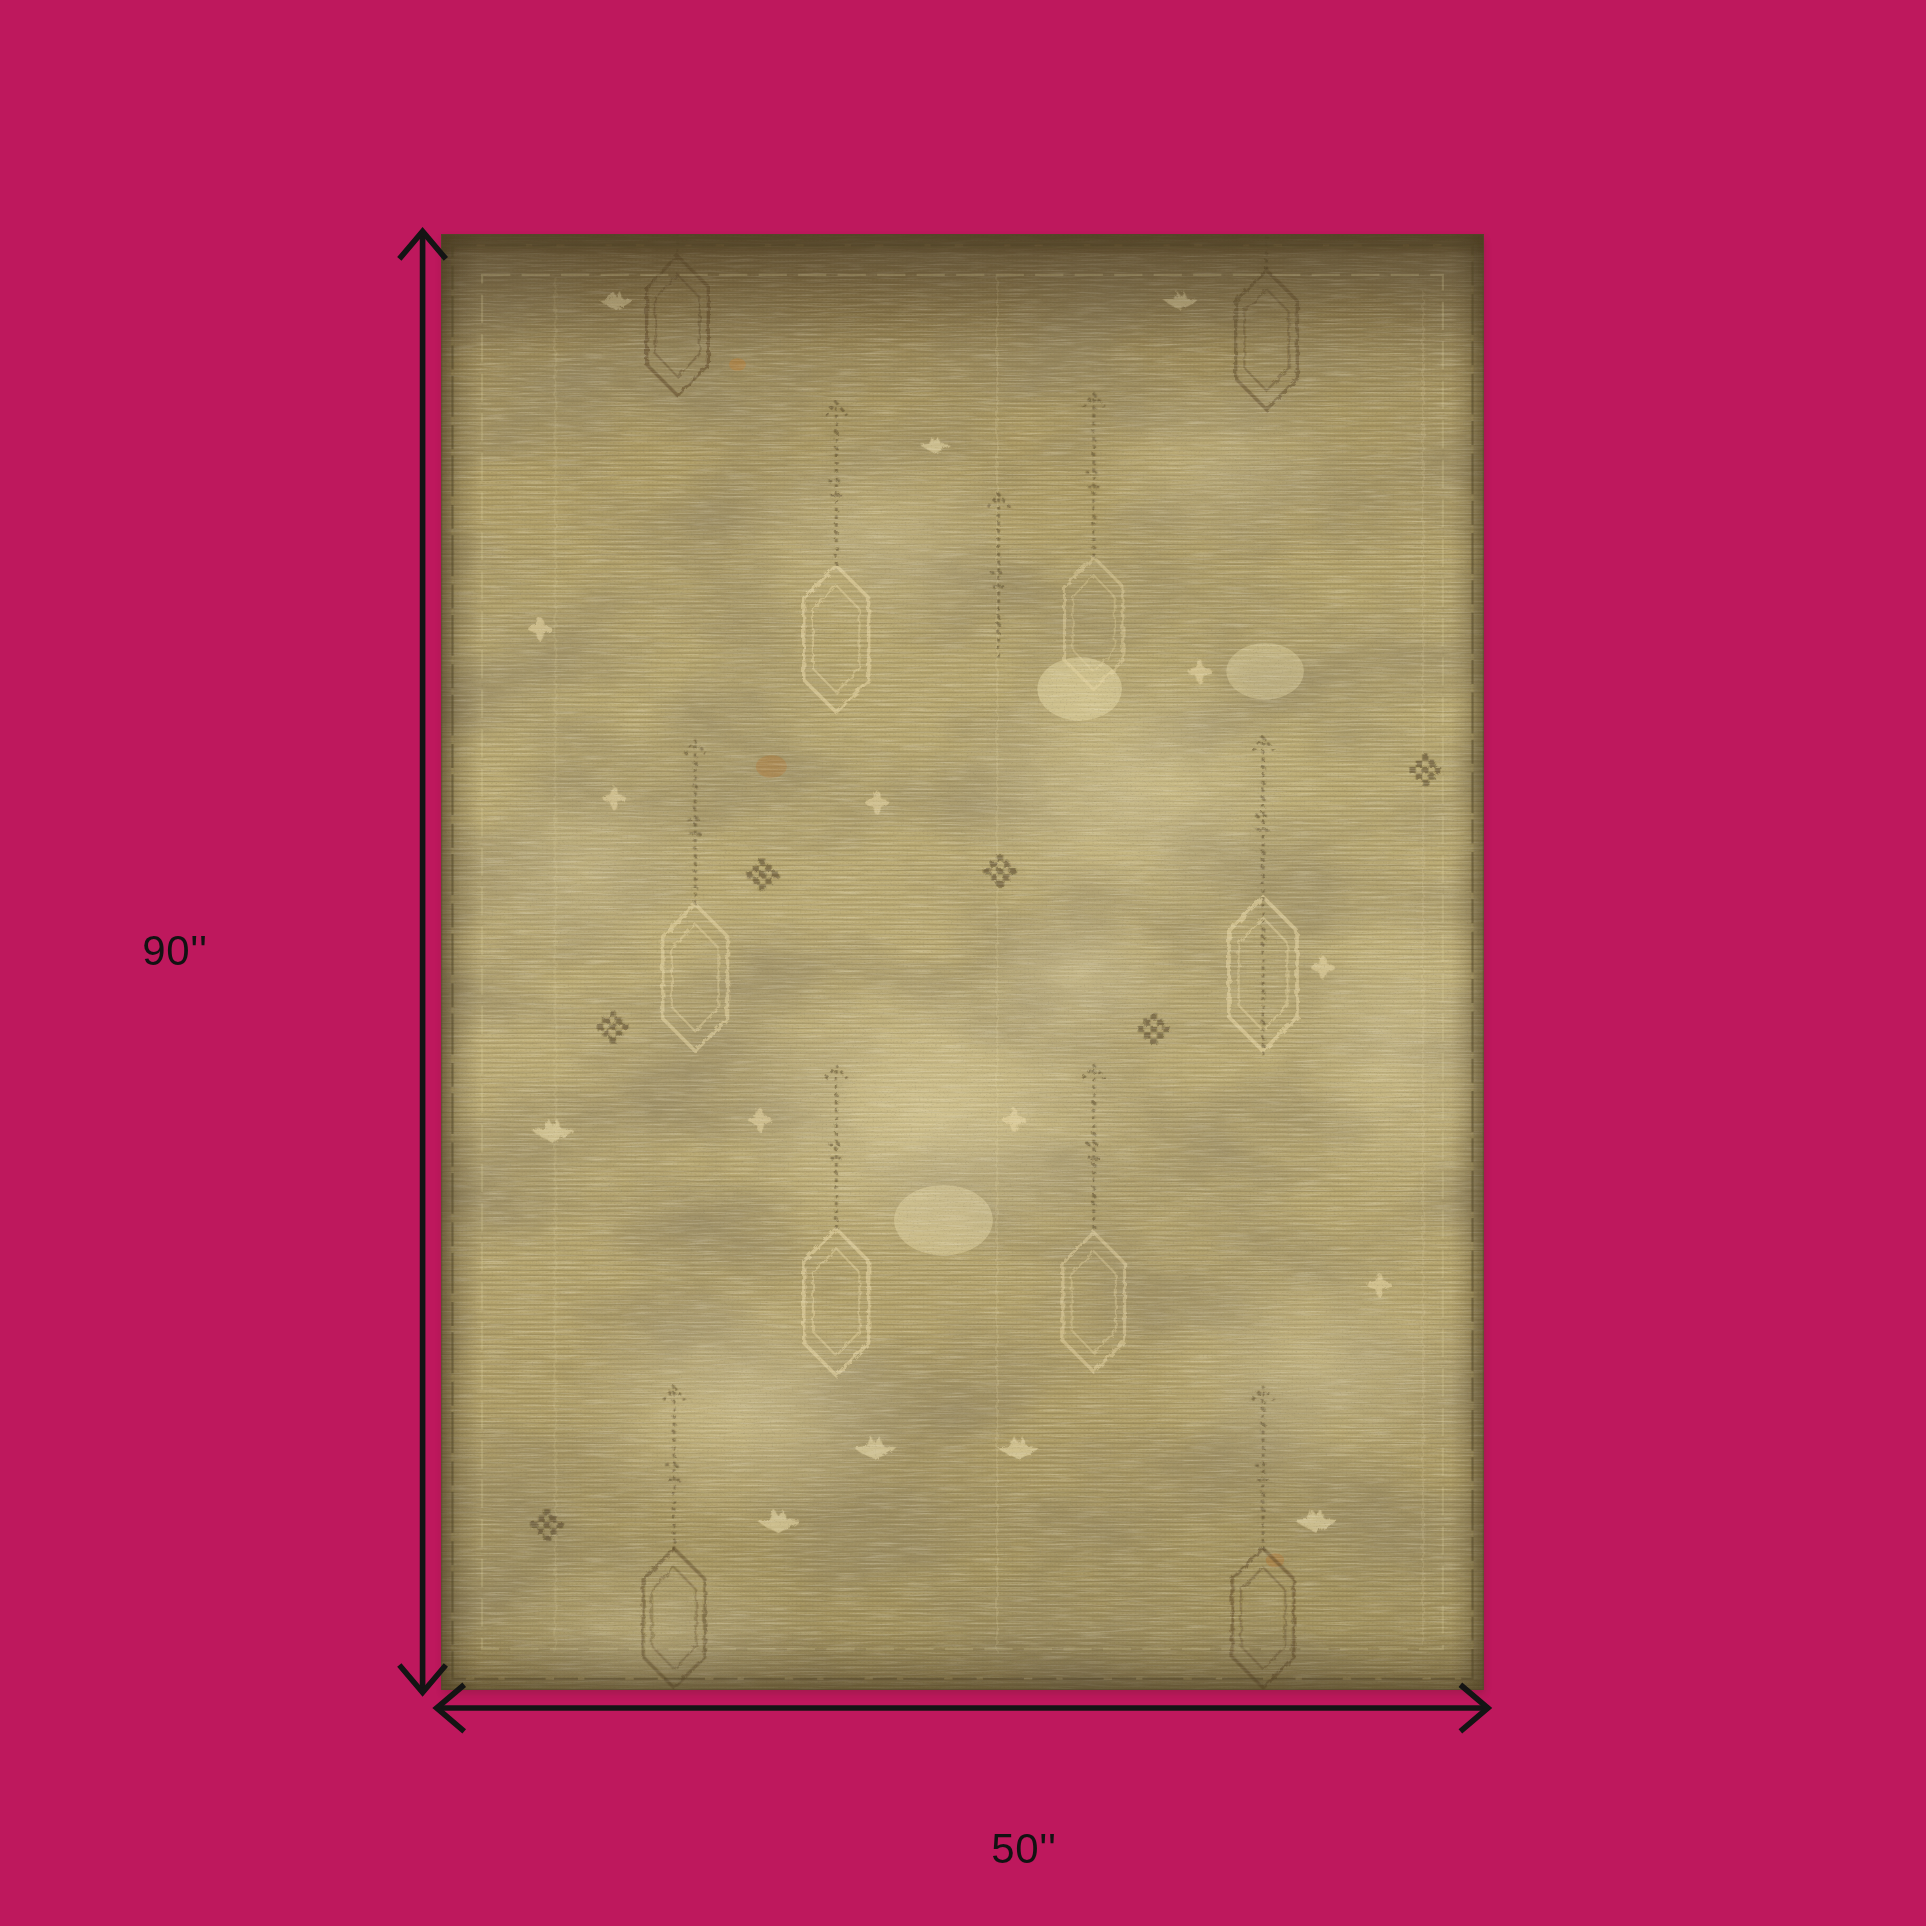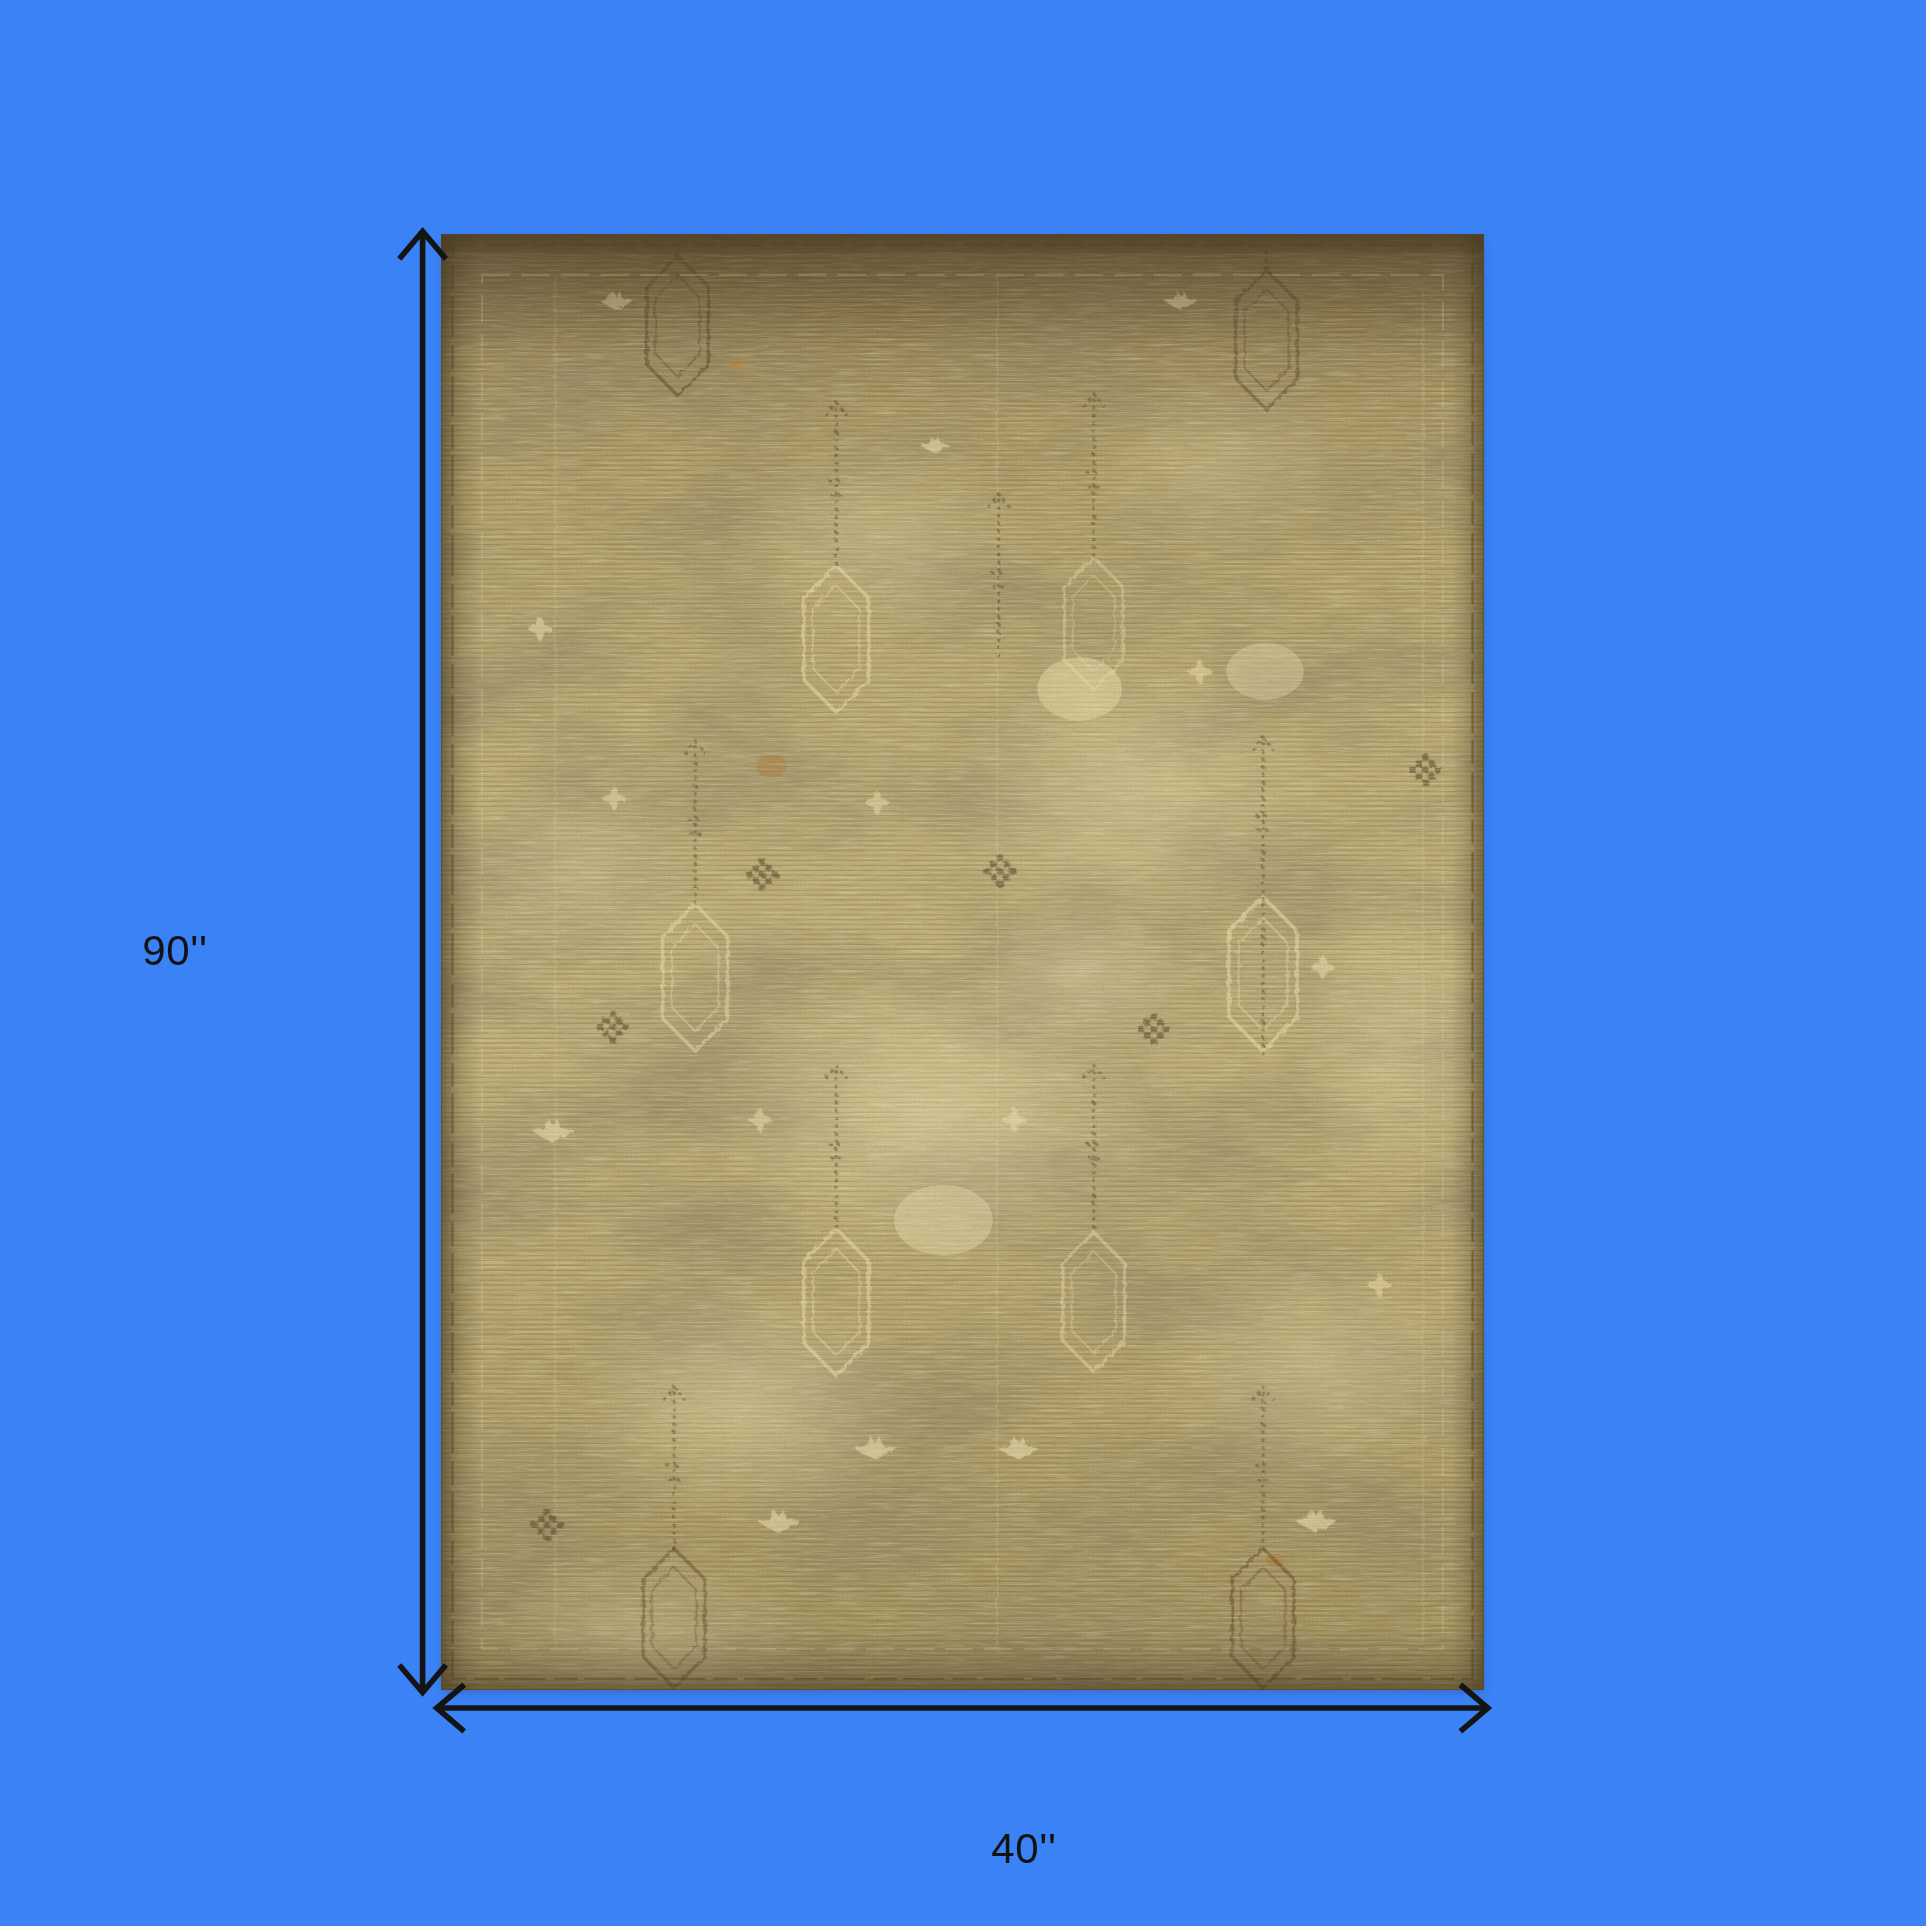--- a/index.html
+++ b/index.html
@@ -7,21 +7,21 @@
     padding: 0;
     width: 1926px;
     height: 1926px;
     overflow: hidden;
     font-family: "Liberation Sans", sans-serif;
   }
   .canvas {
     position: relative;
     width: 1926px;
     height: 1926px;
-    background: #3b82f6;
+    background: #be185d;
   }
   .rug {
     position: absolute;
     left: 441px;
     top: 234px;
     width: 1043px;
     height: 1456px;
     box-shadow: 1.4px 3.5px 7px rgba(40,32,12,0.18);
     line-height: 0;
   }
@@ -260,16 +260,16 @@
       <polyline points="566,2360 599,2399 632,2360"></polyline>
     </g>
     <g fill="none" stroke-width="8" stroke="#141414">
       <line x1="620" y1="2421" x2="2108" y2="2421"></line>
       <polyline points="658,2388 619,2421 658,2454"></polyline>
       <polyline points="2070,2388 2109,2421 2070,2454"></polyline>
     </g>
   </svg>
 
   <div class="dim-label label-height">90''</div>
-  <div class="dim-label label-width">40''</div>
+  <div class="dim-label label-width">50''</div>
 
 </div>
 
 
 </body></html>

